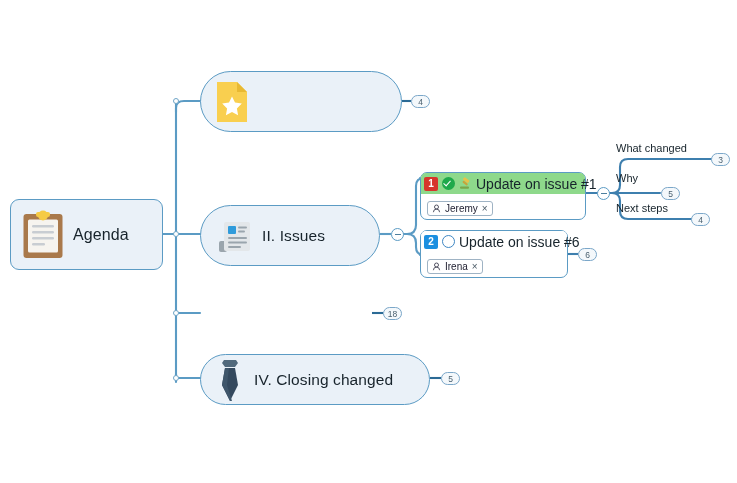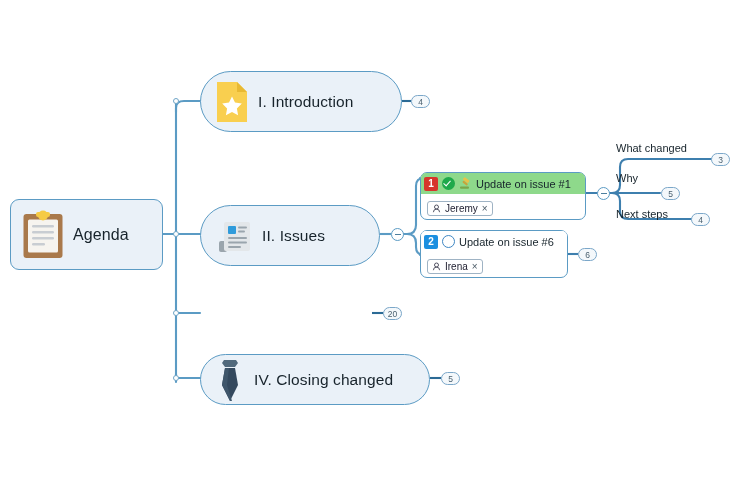--- a/index.html
+++ b/index.html
@@ -87,37 +87,37 @@
   .chk.done{background:#1fa94b;}
   .chk.done:after{
     content:"";position:absolute;left:3.4px;top:2.2px;
     width:3px;height:6.2px;border:solid #fff;border-width:0 1.7px 1.7px 0;
     transform:rotate(42deg);
   }
   .chk.open{border:1.6px solid #3e87c4;box-sizing:border-box;background:transparent;}
 
   .gavel{width:13px;height:13px;flex:0 0 auto;position:relative;}
 
-  .card-text{font-size:11px;color:#16232b;}
+  .card-text{font-size:14px;color:#16232b;}
 
   .assignee-row{padding:5px 6px 0 6px;}
   .tag{
     display:inline-flex;align-items:center;gap:4px;
     border:1px solid #9fb3c4;border-radius:3px;
     padding:1px 4px;height:15px;box-sizing:border-box;
     background:#fff;font-size:10px;color:#223;
   }
   .tag .person{width:9px;height:9px;position:relative;flex:0 0 auto;}
   .tag .x{color:#4a5a66;font-size:10px;line-height:1;}
 
   
   .leaf{position:absolute;font-size:11px;color:#16232b;white-space:nowrap;}
   #l-what{left:616px;top:142px;}
   #l-why{left:616px;top:172px;}
-  #l-next{left:616px;top:202px;margin-top:6px;}
+  #l-next{left:616px;top:202px;}
 
   
   .badge{
     position:absolute;box-sizing:border-box;
     min-width:19px;height:13px;
     border:1px solid #7ba7c9;border-radius:7px;
     background:#f4f8fb;
     color:#4b6170;font-size:8.5px;
     display:flex;align-items:center;justify-content:center;
     padding:0 3px;
@@ -217,21 +217,20 @@
   <div class="node pill" id="n-intro">
     <span class="icon-box">
       <span class="ico-doc">
         <svg viewBox="0 0 34 42" width="34" height="42" xmlns="http://www.w3.org/2000/svg">
           <path d="M2 1h20l10 10v30H2z" fill="#f9cf4f"></path>
           <path d="M22 1l10 10H22z" fill="#e8b933"></path>
           <path d="M17 15.5l3 6.1 6.8 1-4.9 4.8 1.2 6.8-6.1-3.2-6.1 3.2 1.2-6.8-4.9-4.8 6.8-1z" fill="#fff"></path>
         </svg>
       </span>
     </span>
-    <span class="label">I. Introduction</span>
   </div>
   <div class="badge" style="left:411px;top:95px;">4</div>
 
   <div class="node pill" id="n-updates">
     <span class="icon-box">
       <span class="ico-news">
         <svg viewBox="0 0 38 38" width="38" height="38" xmlns="http://www.w3.org/2000/svg">
           <rect x="4" y="24" width="8" height="11" rx="2" fill="#9aa5ad"></rect>
           <rect x="9" y="5" width="26" height="29" rx="2" fill="#e3e7ea"></rect>
           <rect x="13" y="9" width="8" height="8" rx="1" fill="#2f9bdb"></rect>
@@ -242,21 +241,21 @@
             <rect x="13" y="24.5" width="19" height="2" rx="1"></rect>
             <rect x="13" y="29" width="13" height="2" rx="1"></rect>
           </g>
         </svg>
       </span>
     </span>
     <span class="label">II. Issues</span>
   </div>
   <div class="collapse" style="left:391px;top:228px;"></div>
 
-  <div class="badge" style="left:383px;top:307px;">20</div>
+  <div class="badge" style="left:383px;top:307px;">18</div>
 
   <div class="node pill" id="n-closing">
     <span class="icon-box">
       <span class="ico-tie">
         <svg viewBox="0 0 30 44" width="30" height="44" xmlns="http://www.w3.org/2000/svg">
           <path d="M9 2h12l2 3-3 4H10L7 5z" fill="#51697c"></path>
           <path d="M10 10h10l3 17-8 16-8-16z" fill="#34495e"></path>
           <path d="M10 10h4l-2 17 5 16-2 0-8-16z" fill="#3f566b"></path>
         </svg>
       </span>

